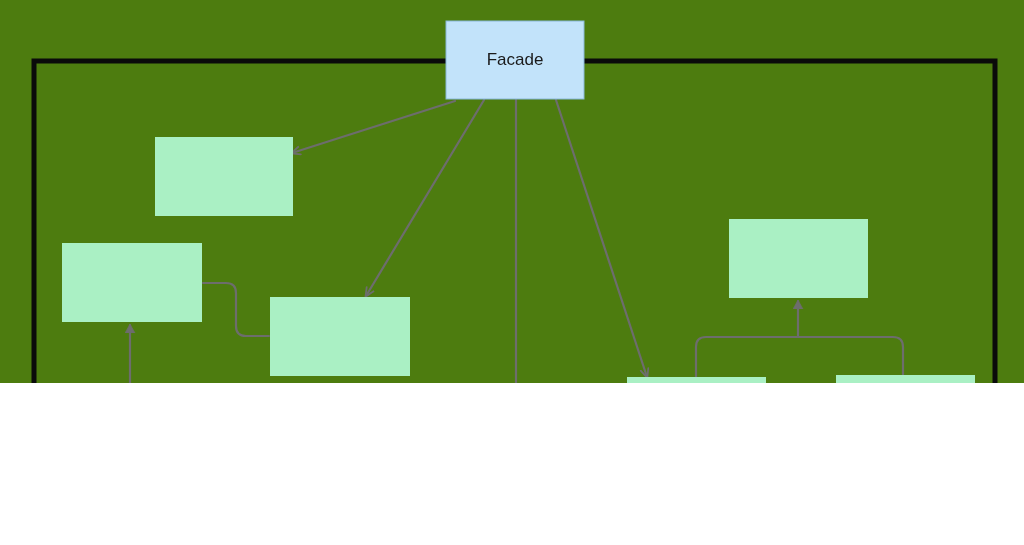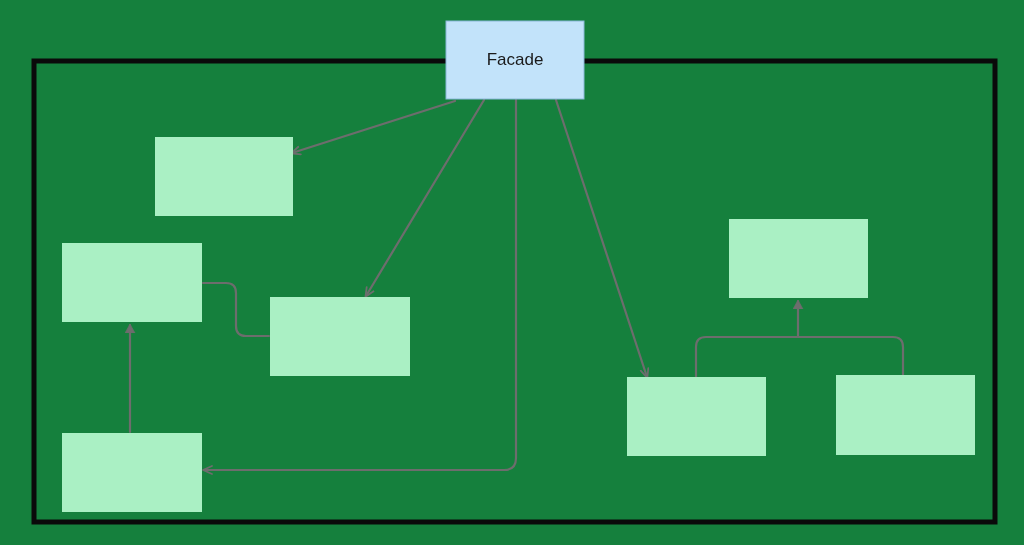--- a/index.html
+++ b/index.html
@@ -6,22 +6,22 @@
     margin: 0;
     padding: 0;
     background: #ffffff;
   }
   body {
     font-family: "Liberation Sans", sans-serif;
   }
   #canvas {
     position: relative;
     width: 1024px;
-    height: 545px;
-    background: #15803d;
+    height: 383px;
+    background: #4d7c0f;
     overflow: hidden;
   }
   #diagram-svg {
     position: absolute;
     left: 0;
     top: 0;
     width: 1024px;
     height: 545px;
   }
   .node-label {

